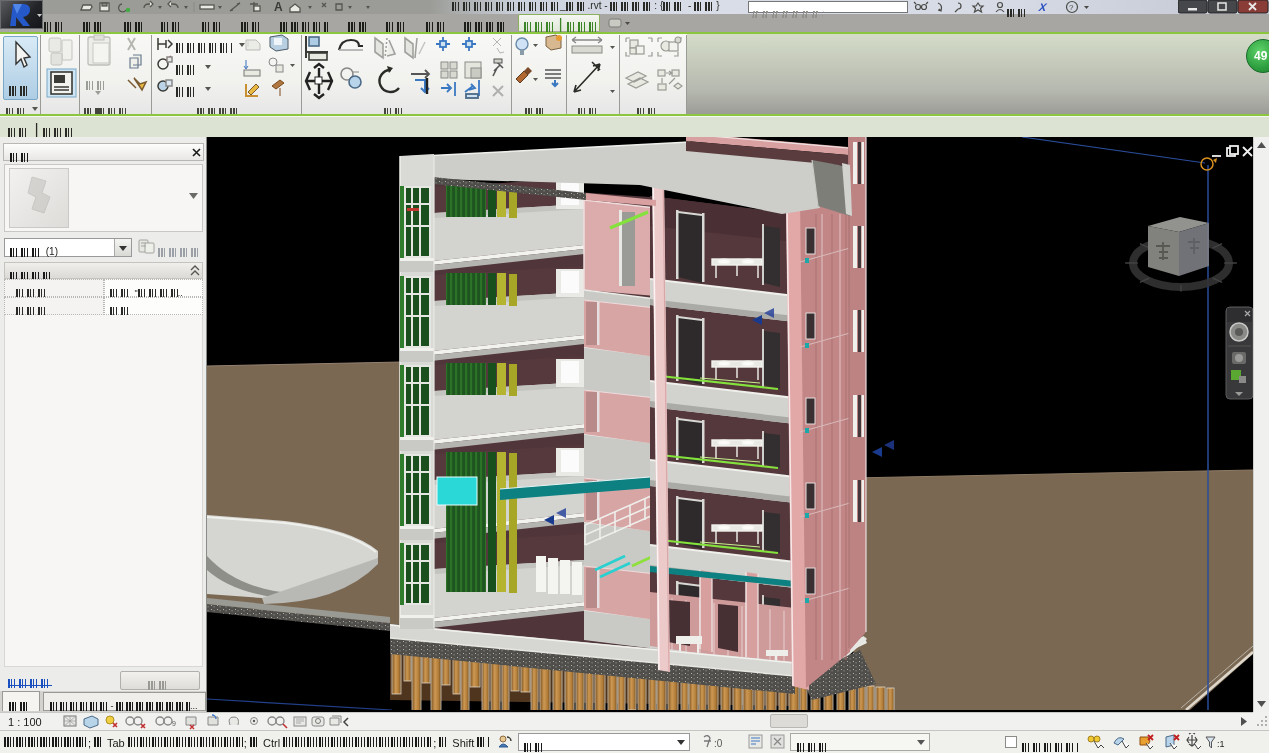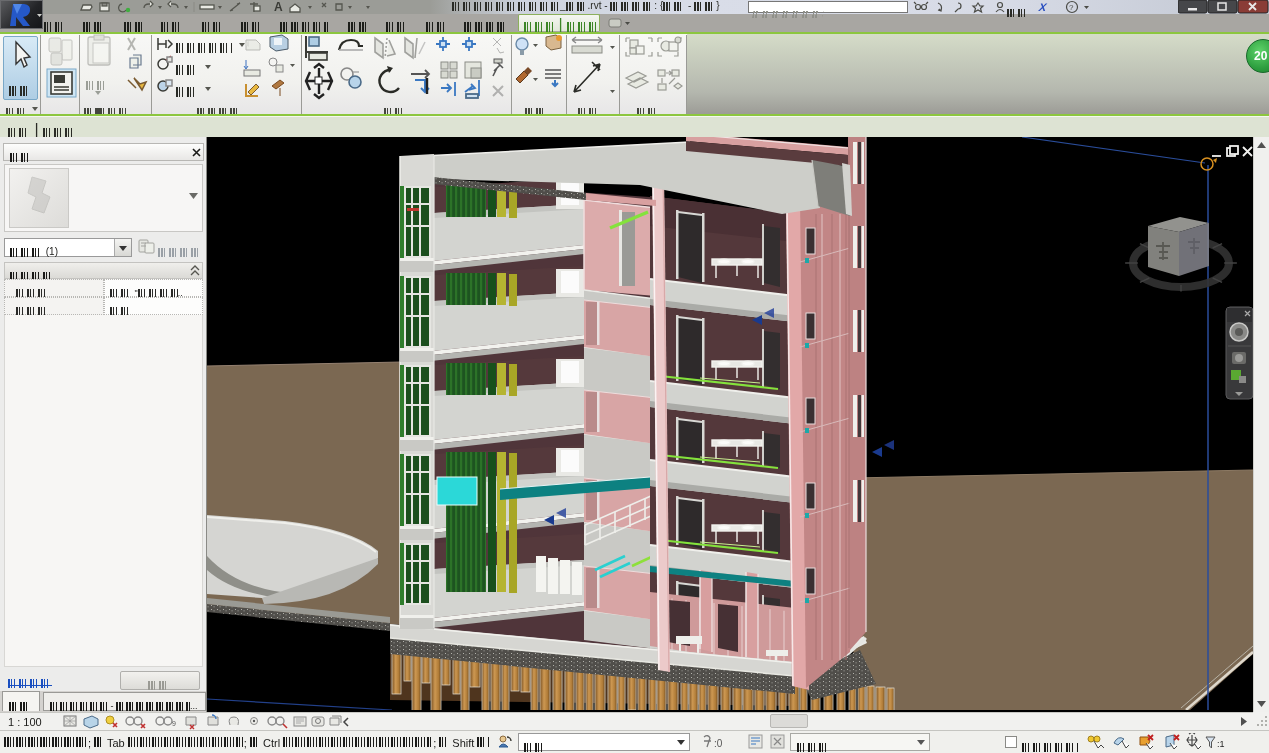--- a/index.html
+++ b/index.html
@@ -274,21 +274,21 @@
 <path d="M4 44 l12 -6 l8 4 l-12 6 Z M6 50 l12 -6 l8 4 l-12 6 Z"></path>
 <rect x="36" y="36" width="7" height="6"></rect>
       <rect x="50" y="36" width="7" height="6"></rect>
       <path d="M44 39 h5 m-2 -2 l3 2 l-3 2 M40 44 v5 m13 -5 l-6 6" fill="none"></path>
       <rect x="36" y="50" width="8" height="6"></rect>
       <path d="M52 52 l4 -3 l4 3 l-4 3 Z"></path>
 </g>
   </svg>
 <div class="a" style="left:0;top:114px;width:1269px;height:2px;background:#8cc63f;"></div>
 <div class="a" style="left:1246px;top:39px;width:34px;height:34px;border-radius:50%;background:radial-gradient(circle at 40% 35%,#5fd36a,#2d9e3f 60%,#1d7a2c);border:1px solid #18682a;"></div>
-<div class="a" style="left:1254px;top:49px;color:#fff;font-size:12px;font-weight:bold;">20</div>
+<div class="a" style="left:1254px;top:49px;color:#fff;font-size:12px;font-weight:bold;">49</div>
 <div class="a" style="left:0;top:116px;width:1269px;height:21px;background:#dde3d3;border-top:1px solid #f4f6f0;"></div>
 <div class="a" style="left:8px;top:123px;color:#2a2b26;"><span class="z" style="width:22px;height:9px;background:repeating-linear-gradient(90deg,currentColor 0.0px 1.6px,transparent 1.6px 2.9px,currentColor 2.9px 4.5px,transparent 4.5px 5.8px,currentColor 5.8px 7.4px,transparent 7.4px 8.7px,transparent 9px 11px);"></span><span style="position:relative;top:-2px;"> | </span><span class="z" style="width:33px;height:9px;background:repeating-linear-gradient(90deg,currentColor 0.0px 1.6px,transparent 1.6px 2.9px,currentColor 2.9px 4.5px,transparent 4.5px 5.8px,currentColor 5.8px 7.4px,transparent 7.4px 8.7px,transparent 9px 11px);"></span></div>
 <div class="a" style="left:0;top:137px;width:207px;height:575px;background:#ececeb;border-right:1px solid #8a8a86;"></div>
 <div class="a" style="left:3px;top:143px;width:201px;height:18px;background:linear-gradient(#fdfdfc,#e8e7e5);border:1px solid #b8b7b4;"></div>
 <div class="a" style="left:10px;top:148px;color:#1a1a18;"><span class="z" style="width:22px;height:9px;background:repeating-linear-gradient(90deg,currentColor 0.0px 1.6px,transparent 1.6px 2.9px,currentColor 2.9px 4.5px,transparent 4.5px 5.8px,currentColor 5.8px 7.4px,transparent 7.4px 8.7px,transparent 9px 11px);"></span></div>
 <svg class="a" style="left:191px;top:147px;" width="11" height="11">
     <path d="M2 2 l7 7 m0 -7 l-7 7" stroke="#1a1a18" stroke-width="1.6"></path>
   </svg>
 <div class="a" style="left:4px;top:164px;width:199px;height:68px;background:#f7f6f5;border:1px solid #c8c7c4;"></div>
 <div class="a" style="left:9px;top:168px;width:60px;height:60px;background:linear-gradient(135deg,#f2f1ef,#dddcd9);border:1px solid #cac9c6;"></div>

